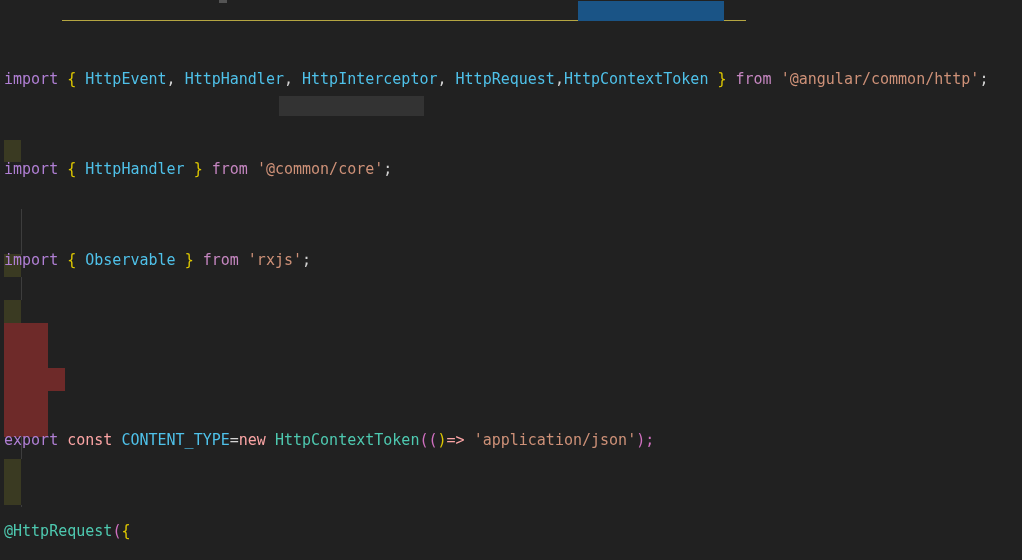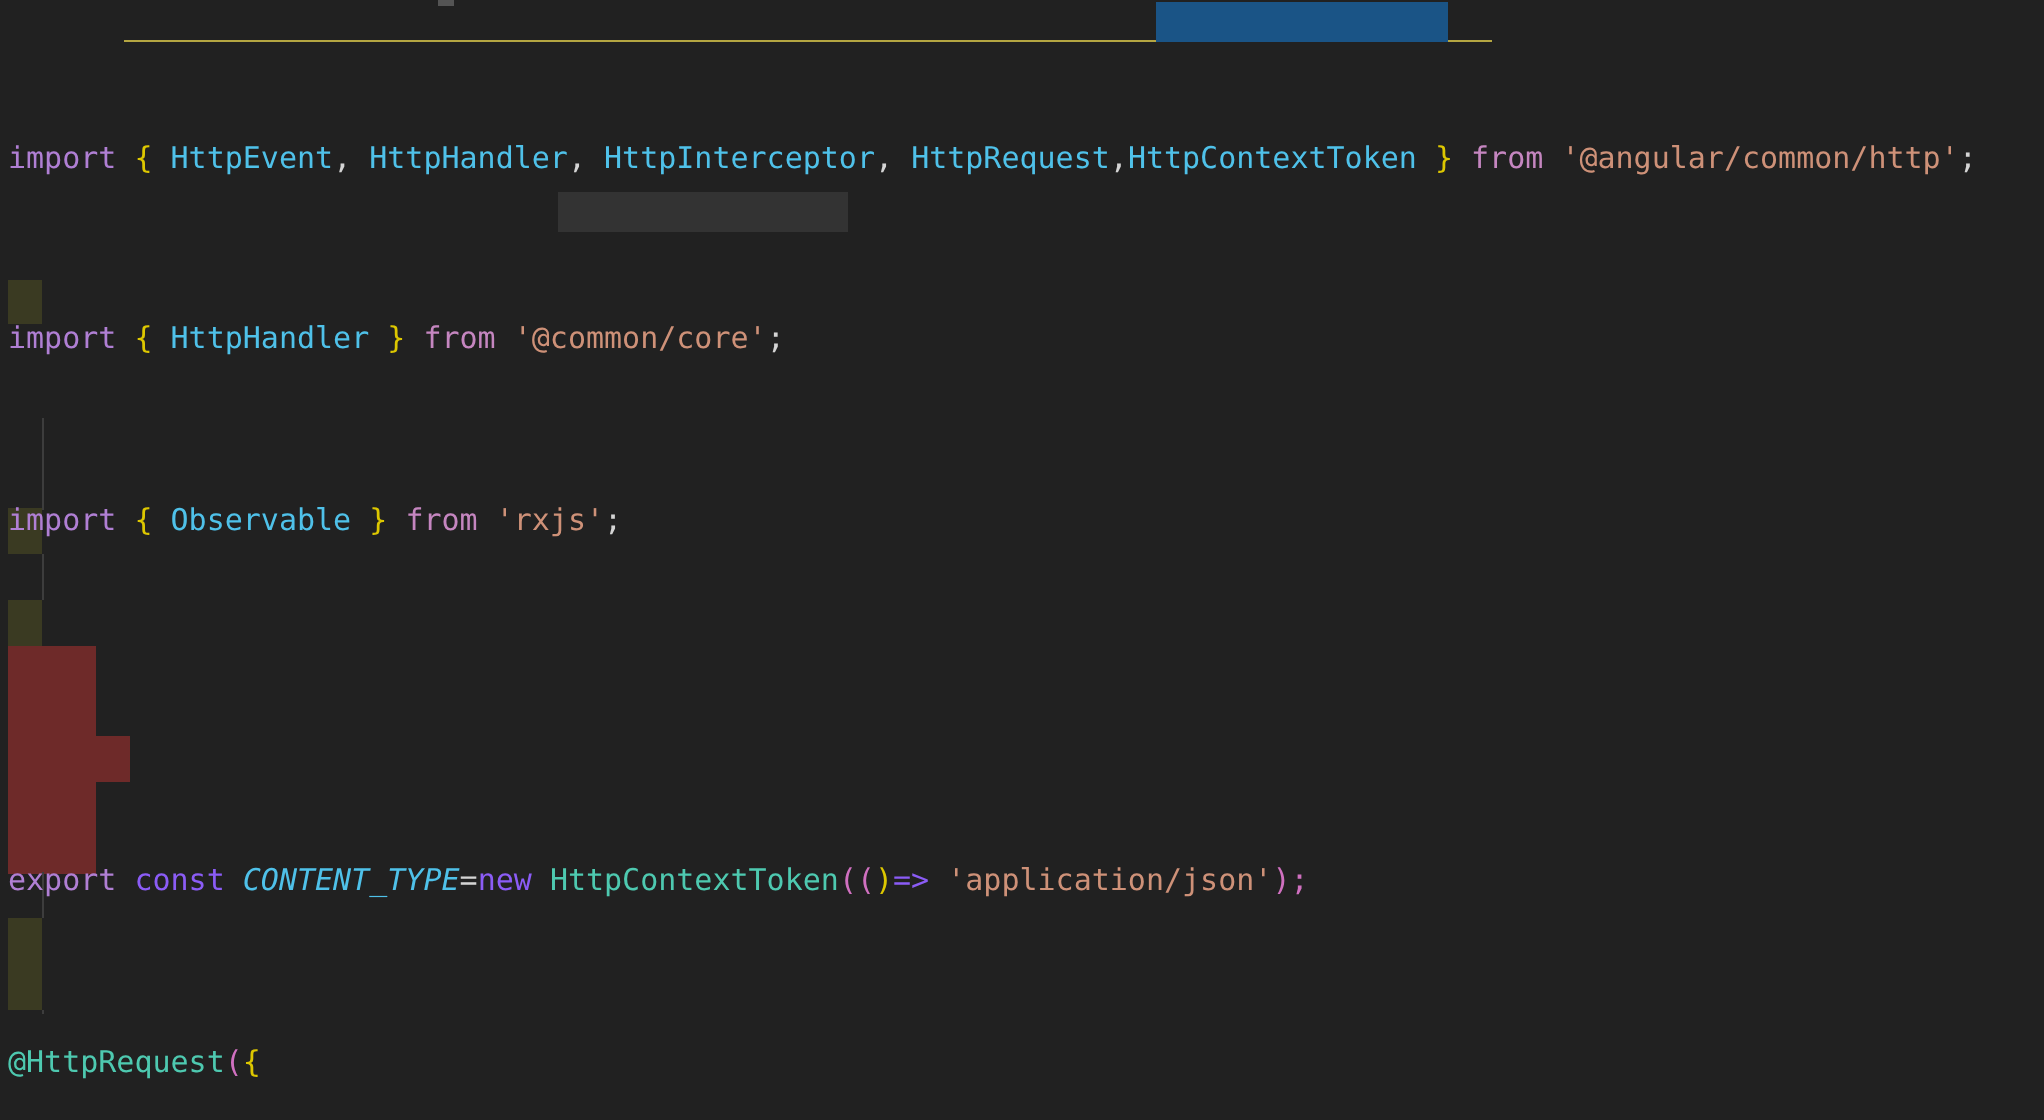--- a/index.html
+++ b/index.html
@@ -62,22 +62,22 @@
 
   
   .kw-import   { color: #b07fd4; }   
   .kw-ctl      { color: #c586c0; }
   .punct       { color: #d4d4d4; }
   .brace-y     { color: #ddc700; }   
   .brace-p     { color: #d070c0; }   
   .type        { color: #4ec9b0; }   
   .cls         { color: #4fc1e9; }   
   .str         { color: #ce9178; }   
-  .kw2         { color: #8b5cf6; }   
-  .const-c     { color: #4fc1e9; font-style: italic; }
+  .kw2         { color: #fca5a5; }   
+  .const-c     { color: #4fc1e9; }
   .op          { color: #d4d4d4; }
 </style>
 </head>
 <body>
 
 <div id="editor">
 
   
   <div class="deco">
 

